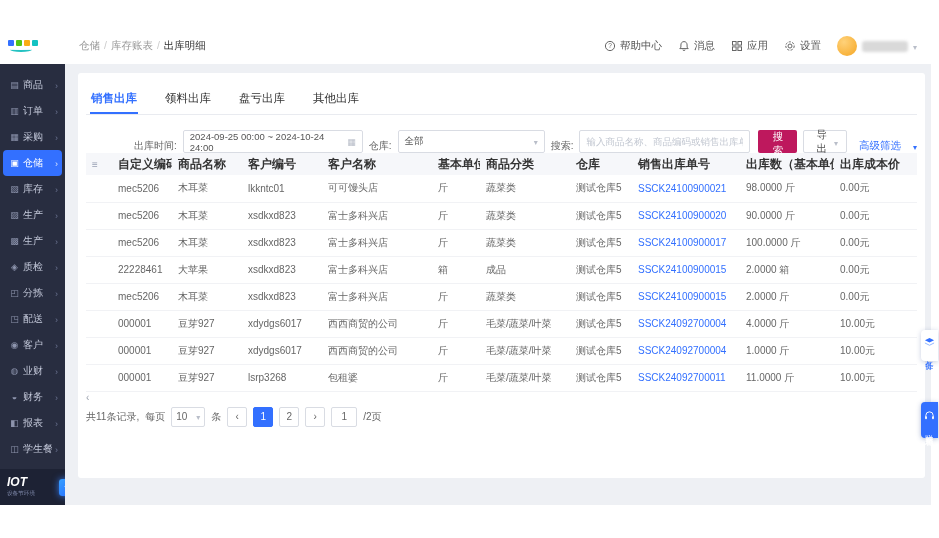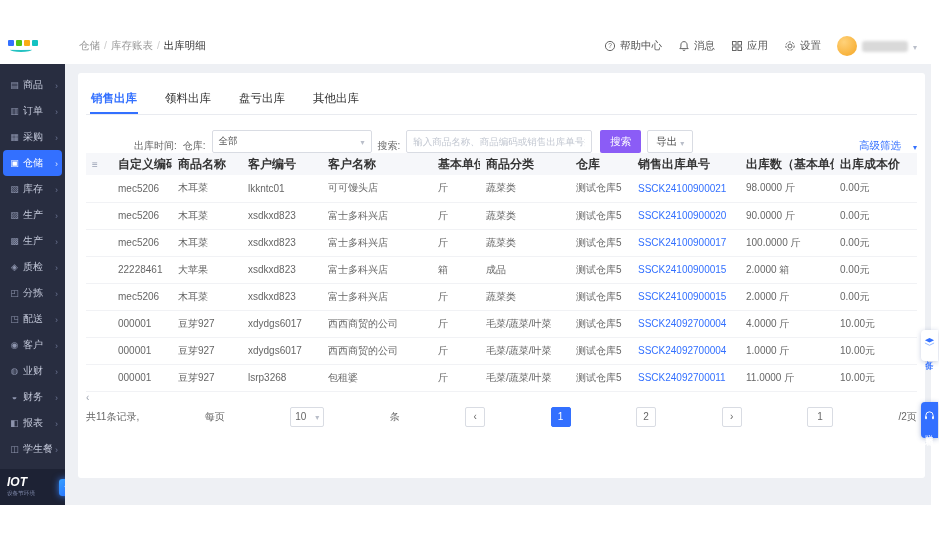--- a/index.html
+++ b/index.html
@@ -62,40 +62,40 @@
   .flabel { white-space:nowrap; }
   .fbox { height:23px; border:1px solid #d9dce3; border-radius:2px; background:#fff;
     display:flex; align-items:center; padding:0 6px; font-size:9.5px; color:#555; cursor:pointer; }
   .fbox.date { width:196px; justify-content:space-between; }
   .cal::after { content:"▦"; color:#b9bec9; font-size:9px; }
   .fbox.select { width:160px; justify-content:space-between; }
   input.search { width:186px; height:23px; border:1px solid #d9dce3; border-radius:2px;
     font-size:9.5px; padding:0 6px; color:#555; font-family:inherit; }
   input.search::placeholder { color:#c2c7d1; }
   .btn { height:23px; border:none; border-radius:2px; font-size:10.5px; cursor:pointer; font-family:inherit; }
-  .btn.primary { background:#8b5cf6; color:#fff; padding:0 10px; margin-left:2px; }
+  .btn.primary { background:#be185d; color:#fff; padding:0 10px; margin-left:2px; }
   .btn.ghost { background:#fff; border:1px solid #d9dce3; color:#555; padding:0 8px;
     display:flex; align-items:center; gap:3px; }
   .spacer { flex:1; }
   .advanced { color:#3370ff; font-size:10.5px; display:flex; align-items:center; gap:12px;
     cursor:pointer; white-space:nowrap; }
 
   table { width:100%; border-collapse:collapse; table-layout:fixed; }
   thead th { background:#f6f7fa; font-size:12px; color:#333; font-weight:bold; text-align:left;
     padding:0 6px; height:22px; white-space:nowrap; overflow:hidden; }
   tbody td { font-size:10px; color:#666; padding:0 6px; height:27px; border-bottom:1px solid #f1f2f5;
     white-space:nowrap; overflow:hidden; text-overflow:ellipsis; }
   td.link { color:#3370ff; cursor:pointer; }
   .th-icon-glyph::after { content:"≡"; color:#98a0b3; font-size:10px; }
 
   .hscroll { height:9px; display:flex; align-items:center; }
   .hs-left { cursor:pointer; }
   .hs-left::after { content:"‹"; color:#9aa0ad; font-size:10px; line-height:9px; }
 
-  .pagination { display:flex; justify-content:space-between; align-items:center; gap:6px; height:32px;
+  .pagination { display:flex; justify-content:flex-start; align-items:center; gap:6px; height:32px;
     font-size:10px; color:#666; }
   .pp-select { height:20px; min-width:34px; border:1px solid #d9dce3; border-radius:2px;
     display:flex; align-items:center; justify-content:space-between; padding:0 4px; gap:3px; cursor:pointer; }
   .pager-btn { width:20px; height:20px; border:1px solid #d9dce3; border-radius:2px; background:#fff;
     display:flex; align-items:center; justify-content:center; color:#666; cursor:pointer; font-size:10px; }
   .pager-btn.active { background:#3370ff; border-color:#3370ff; color:#fff; }
   .arr-left::after { content:"‹"; } .arr-right::after { content:"›"; }
   .jump-box { width:26px; height:20px; border:1px solid #d9dce3; border-radius:2px;
     display:flex; align-items:center; justify-content:center; cursor:text; }
 
@@ -275,20 +275,24 @@
 
       <div class="tabs">
         <div class="tab active">销售出库</div>
           <div class="tab">领料出库</div>
           <div class="tab">盘亏出库</div>
           <div class="tab">其他出库</div>
       </div>
 
       <div class="filters">
         <span class="flabel">出库时间:</span>
+        <div class="fbox date">
+          <span>2024-09-25 00:00 ~ 2024-10-24 24:00</span>
+          <span class="cal"></span>
+        </div>
         <span class="flabel">仓库:</span>
         <div class="fbox select">
           <span>全部</span>
           <span class="caret"></span>
         </div>
         <span class="flabel">搜索:</span>
         <input class="search" readonly="" placeholder="输入商品名称、商品编码或销售出库单号搜索" style="">
         <button class="btn primary">搜索</button>
         <button class="btn ghost">
           <span>导出</span>

